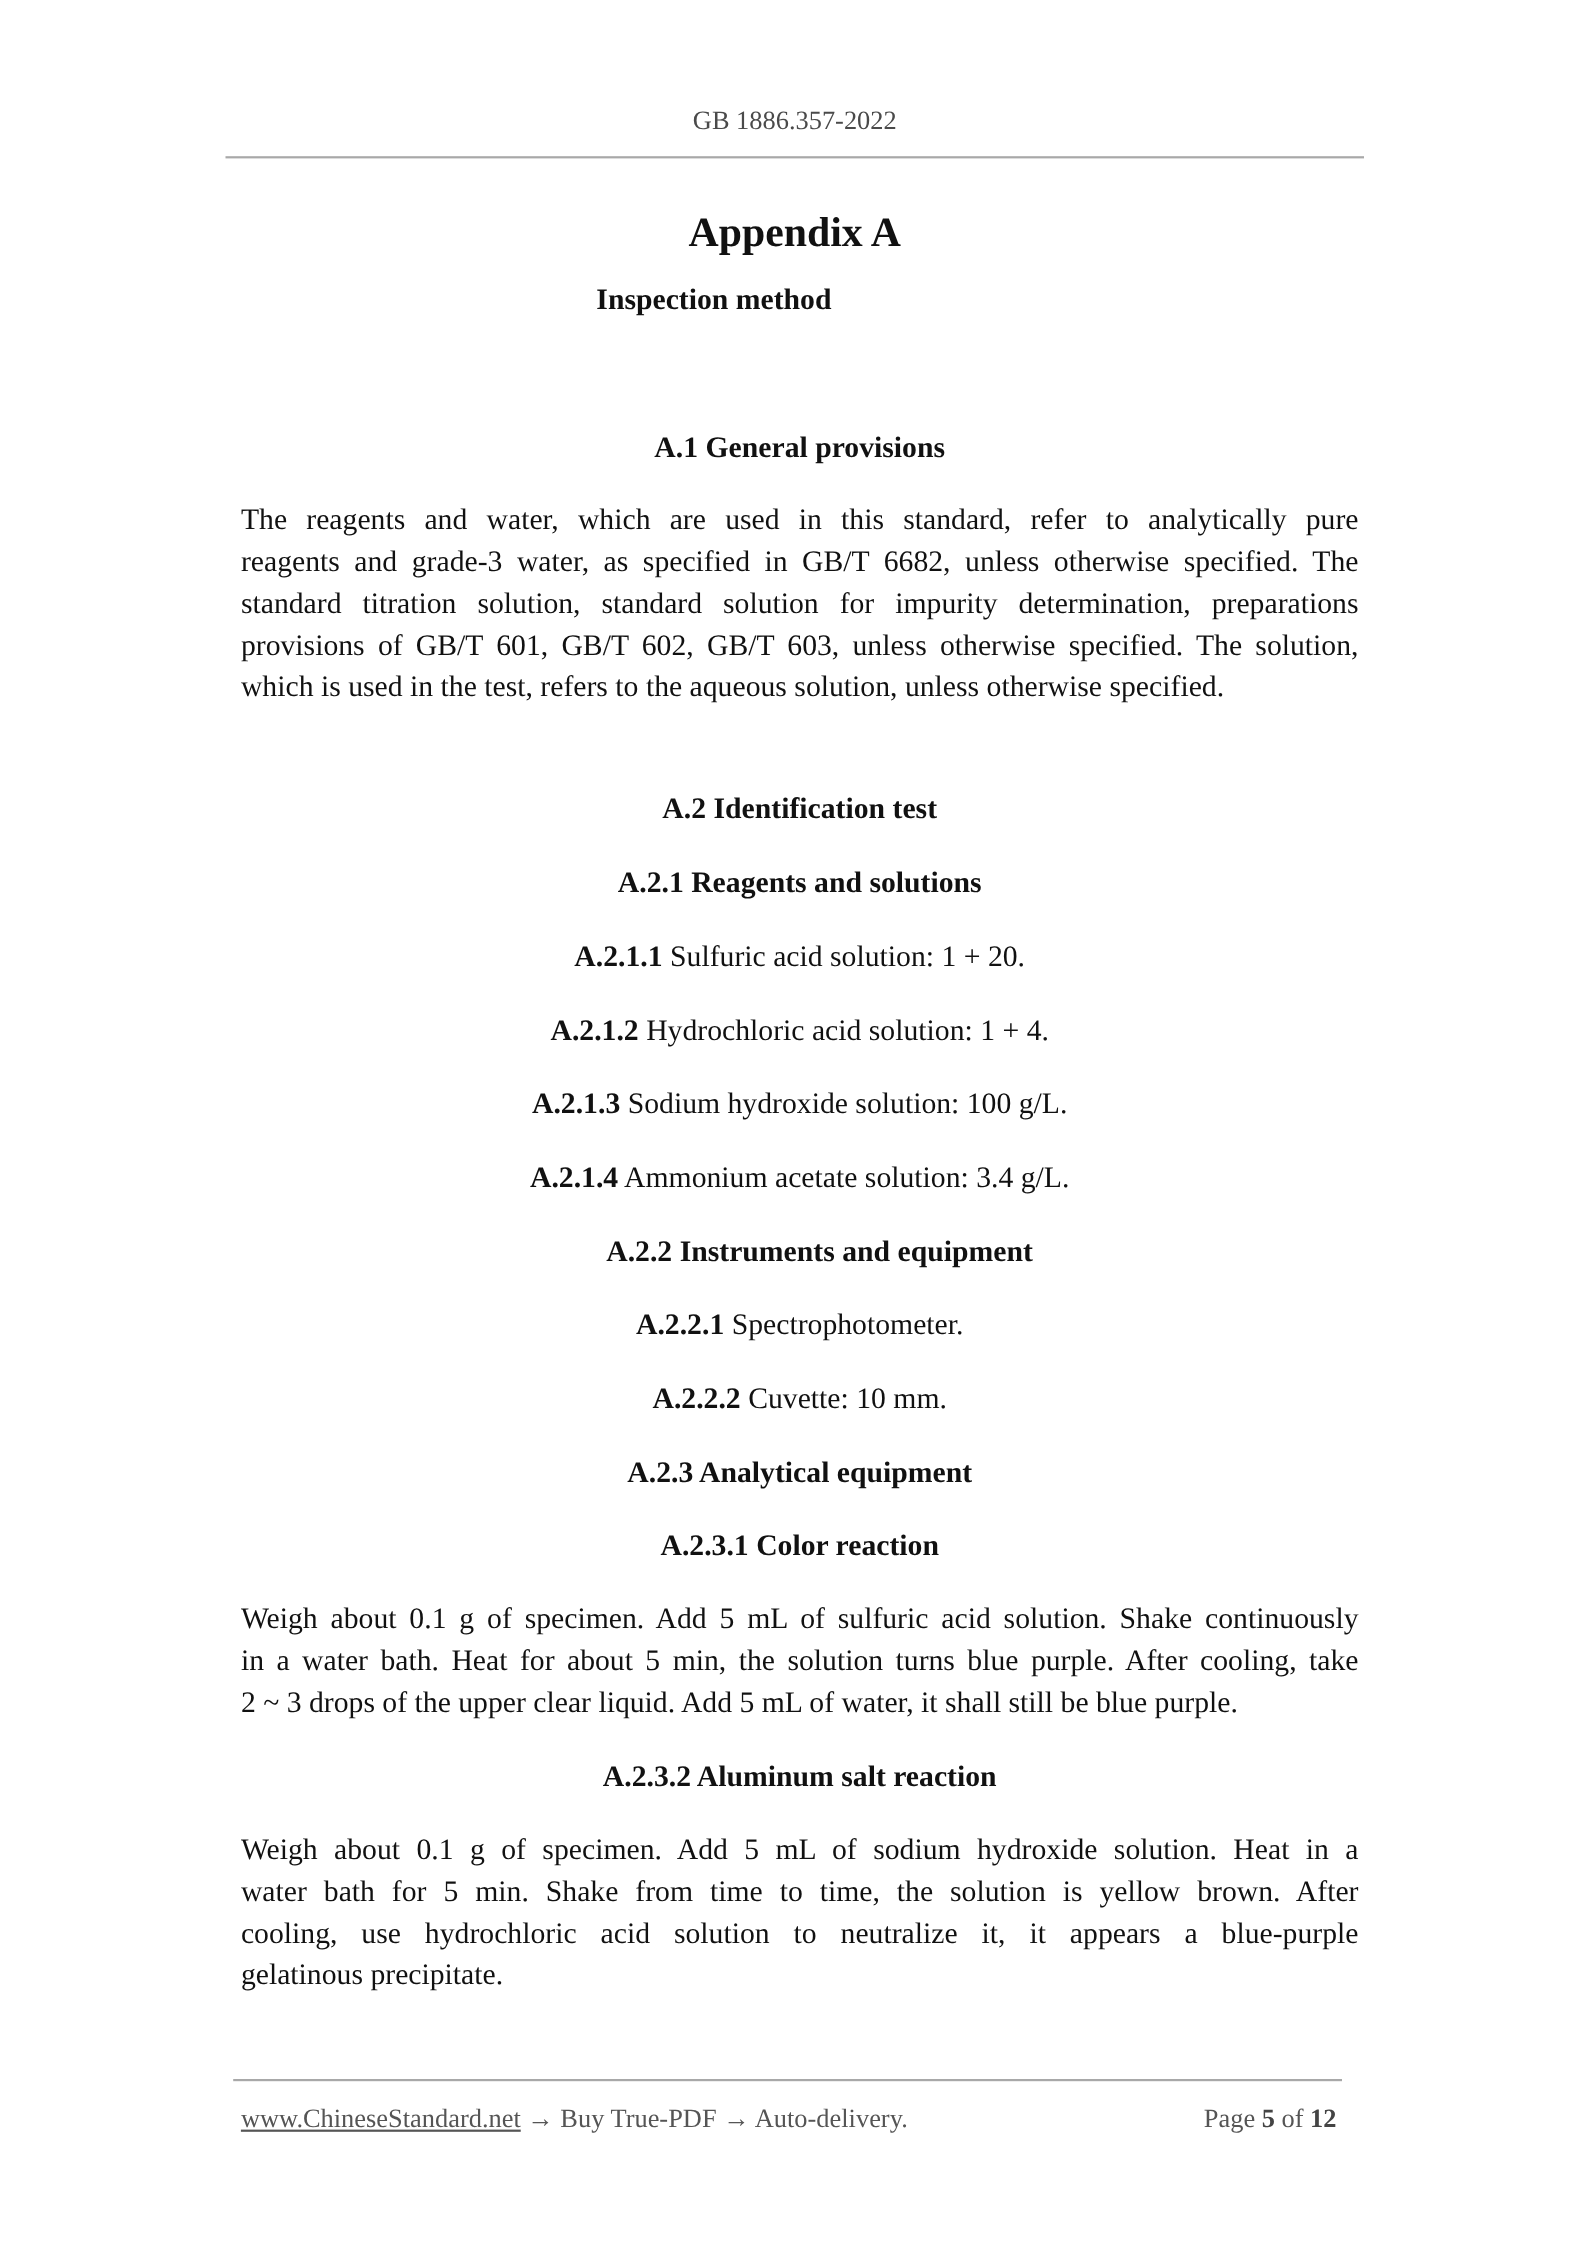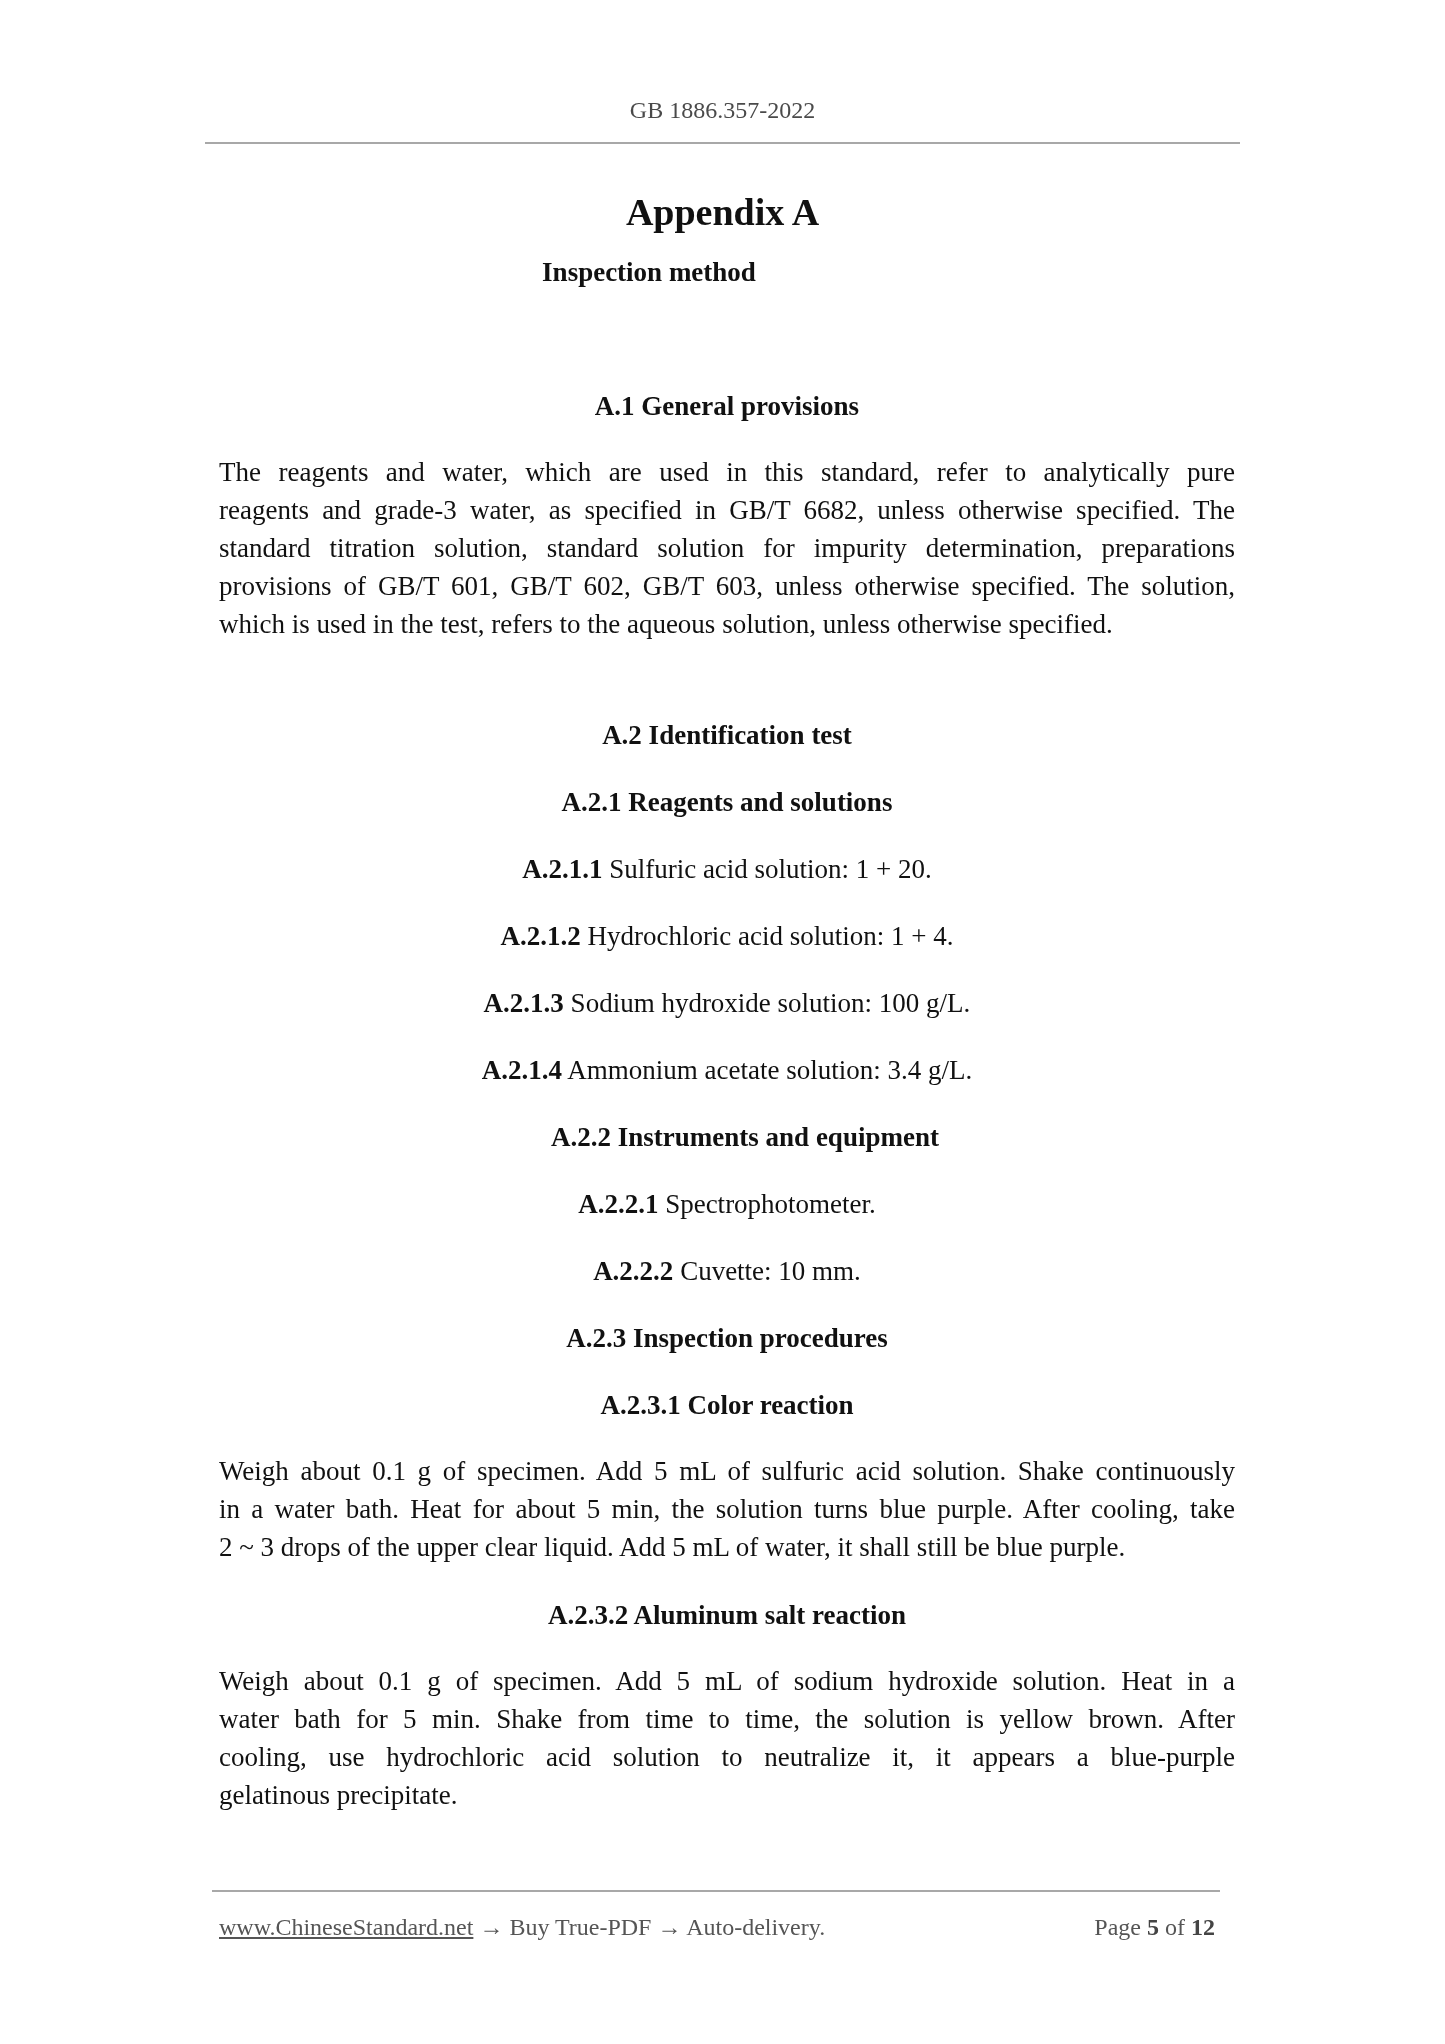--- a/index.html
+++ b/index.html
@@ -151,21 +151,21 @@
 </div>
 
 <div class="abs content heading" style="top:1120px;margin-left:18px;">A.2.2 Instruments and equipment</div>
 <div class="abs content item" style="top:1187px;">
   <span class="num">A.2.2.1</span><span> Spectrophotometer.</span>
 </div>
 <div class="abs content item" style="top:1254px;">
   <span class="num">A.2.2.2</span><span> Cuvette: 10 mm.</span>
 </div>
 
-<div class="abs content heading" style="top:1321px;">A.2.3 Inspection procedures</div>
+<div class="abs content heading" style="top:1321px;">A.2.3 Analytical equipment</div>
 
 <div class="abs content heading" style="top:1388px;">A.2.3.1 Color reaction</div>
 <div class="abs content para" style="top:1452px;">
   <span class="line">Weigh about 0.1 g of specimen. Add 5 mL of sulfuric acid solution. Shake continuously</span>
   <span class="line">in a water bath. Heat for about 5 min, the solution turns blue purple. After cooling, take</span>
   <span class="line last">2 ~ 3 drops of the upper clear liquid. Add 5 mL of water, it shall still be blue purple.</span>
 </div>
 
 <div class="abs content heading" style="top:1598px;">A.2.3.2 Aluminum salt reaction</div>
 <div class="abs content para" style="top:1662px;">

